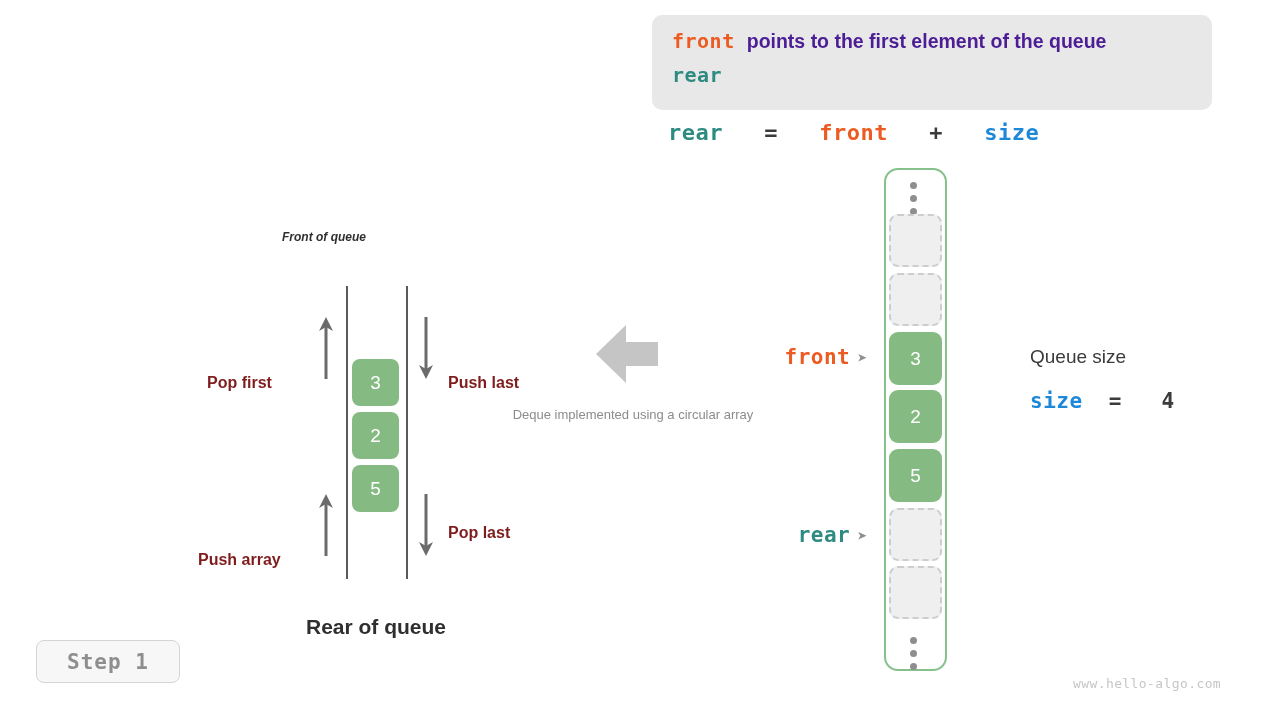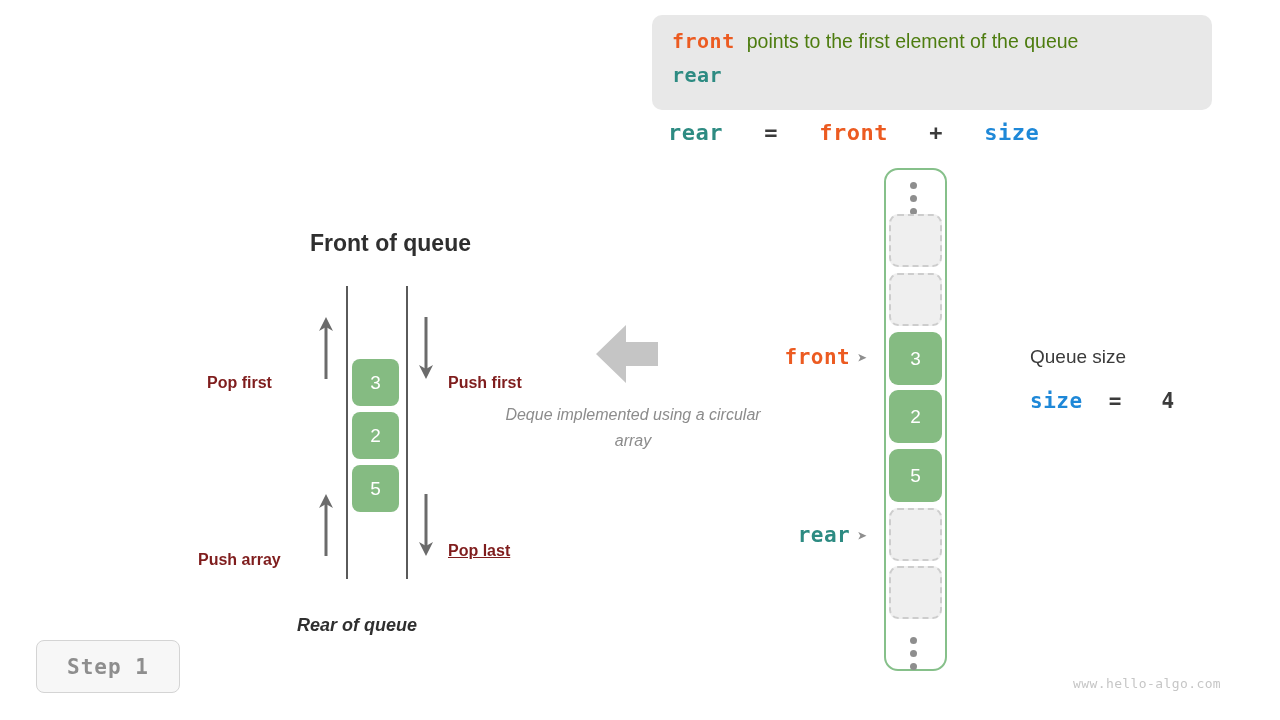--- a/index.html
+++ b/index.html
@@ -38,50 +38,51 @@
     white-space: nowrap;
   }
   .legend-line .mono {
     font-family: "DejaVu Sans Mono", monospace;
     font-weight: bold;
     font-size: 20px;
     letter-spacing: 0.5px;
   }
   .legend-line .desc {
     font-size: 19.5px;
-    color: #4d7c0f;
+    color: #4c1d95;
     margin-left: 12px;
+    font-weight: bold;
   }
   .c-front { color: #ec5b21; text-align: right; }
   .c-rear  { color: #2d8b82; }
   .c-size  { color: #1e88d8; }
 
   
   #equation {
     left: 668px;
     top: 120px;
     font-family: "DejaVu Sans Mono", monospace;
     font-weight: bold;
     font-size: 22px;
     letter-spacing: 0.5px;
     white-space: nowrap;
   }
   #equation .op { color: #3b3b3b; }
 
   
   #front-of-queue-label {
-    left: 310px; top: 230px;
-    font-size: 23px; font-weight: bold; color: #2f2f2f;
-    white-space: nowrap;
+    left: 282px; top: 230px;
+    font-size: 12px; font-weight: bold; color: #2f2f2f;
+    white-space: nowrap;
+    font-style: italic;
   }
   #rear-of-queue-label {
-    left: 297px; top: 615px;
-    font-size: 18px; font-weight: bold; color: #2f2f2f;
-    white-space: nowrap;
-    font-style: italic;
+    left: 306px; top: 615px;
+    font-size: 21px; font-weight: bold; color: #2f2f2f;
+    white-space: nowrap;
   }
   .rail {
     width: 2px;
     background: #5a5a5a;
     top: 286px;
     height: 293px;
   }
   #rail-left  { left: 346px; }
   #rail-right { left: 406px; }
 
@@ -106,31 +107,30 @@
   .op-label {
     font-size: 16px;
     font-weight: bold;
     color: #7f1d1d;
     white-space: nowrap;
     margin-top: 36px;
   }
   #label-pop-first  { left: 207px; top: 338px; }
   #label-push-first { left: 448px; top: 338px; }
   #label-push-last  { left: 198px; top: 515px; }
-  #label-pop-last   { left: 448px; top: 506px; text-decoration: underline; }
+  #label-pop-last   { left: 448px; top: 488px; }
 
   #caption {
     left: 493px;
     top: 402px;
     width: 280px;
     text-align: center;
-    font-size: 16px;
+    font-size: 13px;
     color: #8c8c8c;
     line-height: 26px;
-    font-style: italic;
   }
 
   #big-arrow { left: 596px; top: 325px; }
 
   
   #array-container {
     left: 884px;
     top: 168px;
     width: 63px;
     height: 503px;
@@ -208,21 +208,21 @@
     line-height: 30px;
     margin-top: 16px;
   }
   #queue-size .expr .op { color: #3b3b3b; }
 
   
   #step-badge {
     left: 36px;
     top: 640px;
     width: 144px;
-    height: 53px;
+    height: 43px;
     border: 1px solid #d4d4d4;
     border-radius: 8px;
     background: #f7f7f7;
     display: flex;
     align-items: center;
     justify-content: center;
     font-family: "DejaVu Sans Mono", monospace;
     font-weight: bold;
     font-size: 21px;
     color: #8e8e8e;
@@ -296,21 +296,21 @@
   </div>
 
   <div class="abs varrow" style="left:415px; top:492px;">
     <svg width="22" height="66" viewBox="0 0 22 66">
       <line x1="11" y1="2" x2="11" y2="54" stroke="#6b6b6b" stroke-width="3"></line>
       <path d="M11 64 L18 50 L11 54 L4 50 Z" fill="#6b6b6b"></path>
     </svg>
   </div>
 
   <div id="label-pop-first" class="abs op-label">Pop first</div>
-  <div id="label-push-first" class="abs op-label">Push first</div>
+  <div id="label-push-first" class="abs op-label">Push last</div>
   <div id="label-push-last" class="abs op-label">Push array</div>
   <div id="label-pop-last" class="abs op-label">Pop last</div>
 
   <div id="big-arrow" class="abs">
     <svg width="62" height="58" viewBox="0 0 62 58">
       <path d="M0 29 L30 0 L30 17 L62 17 L62 41 L30 41 L30 58 Z" fill="#c5c5c5"></path>
     </svg>
   </div>
 
   <div id="caption" class="abs">Deque implemented using a circular array</div>

